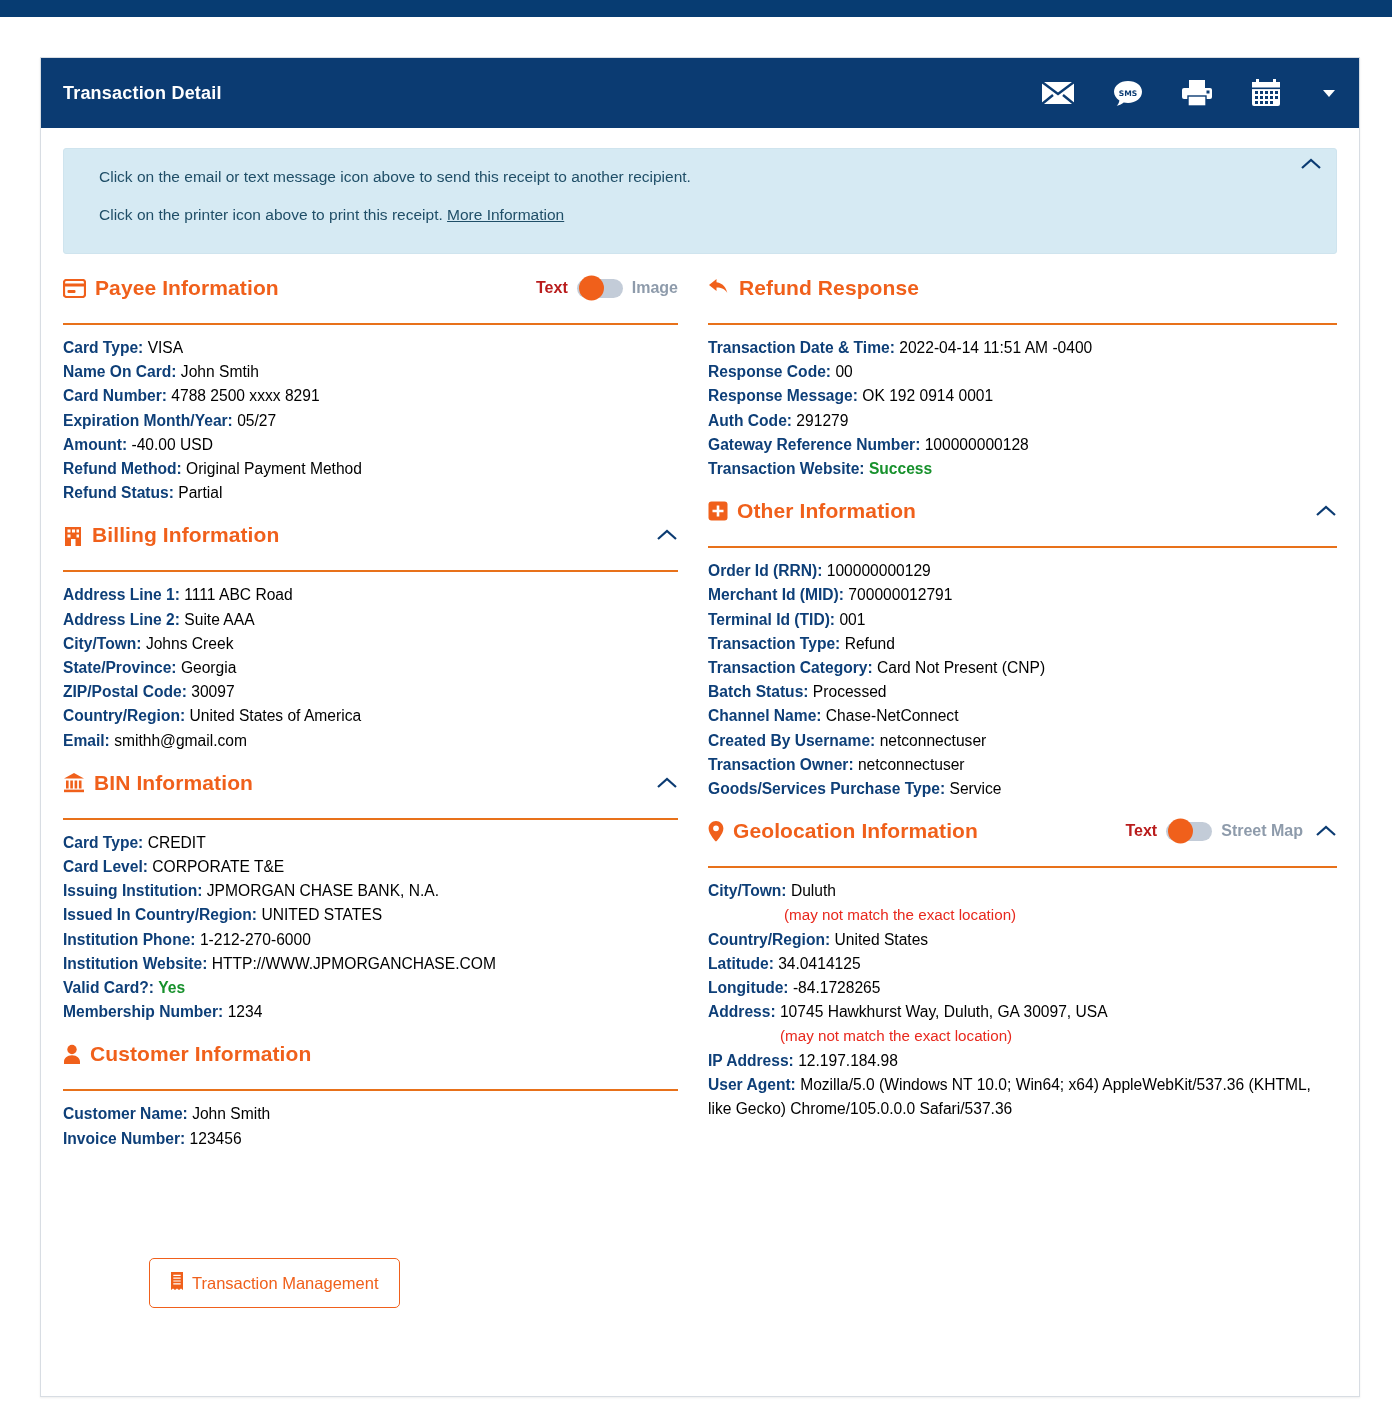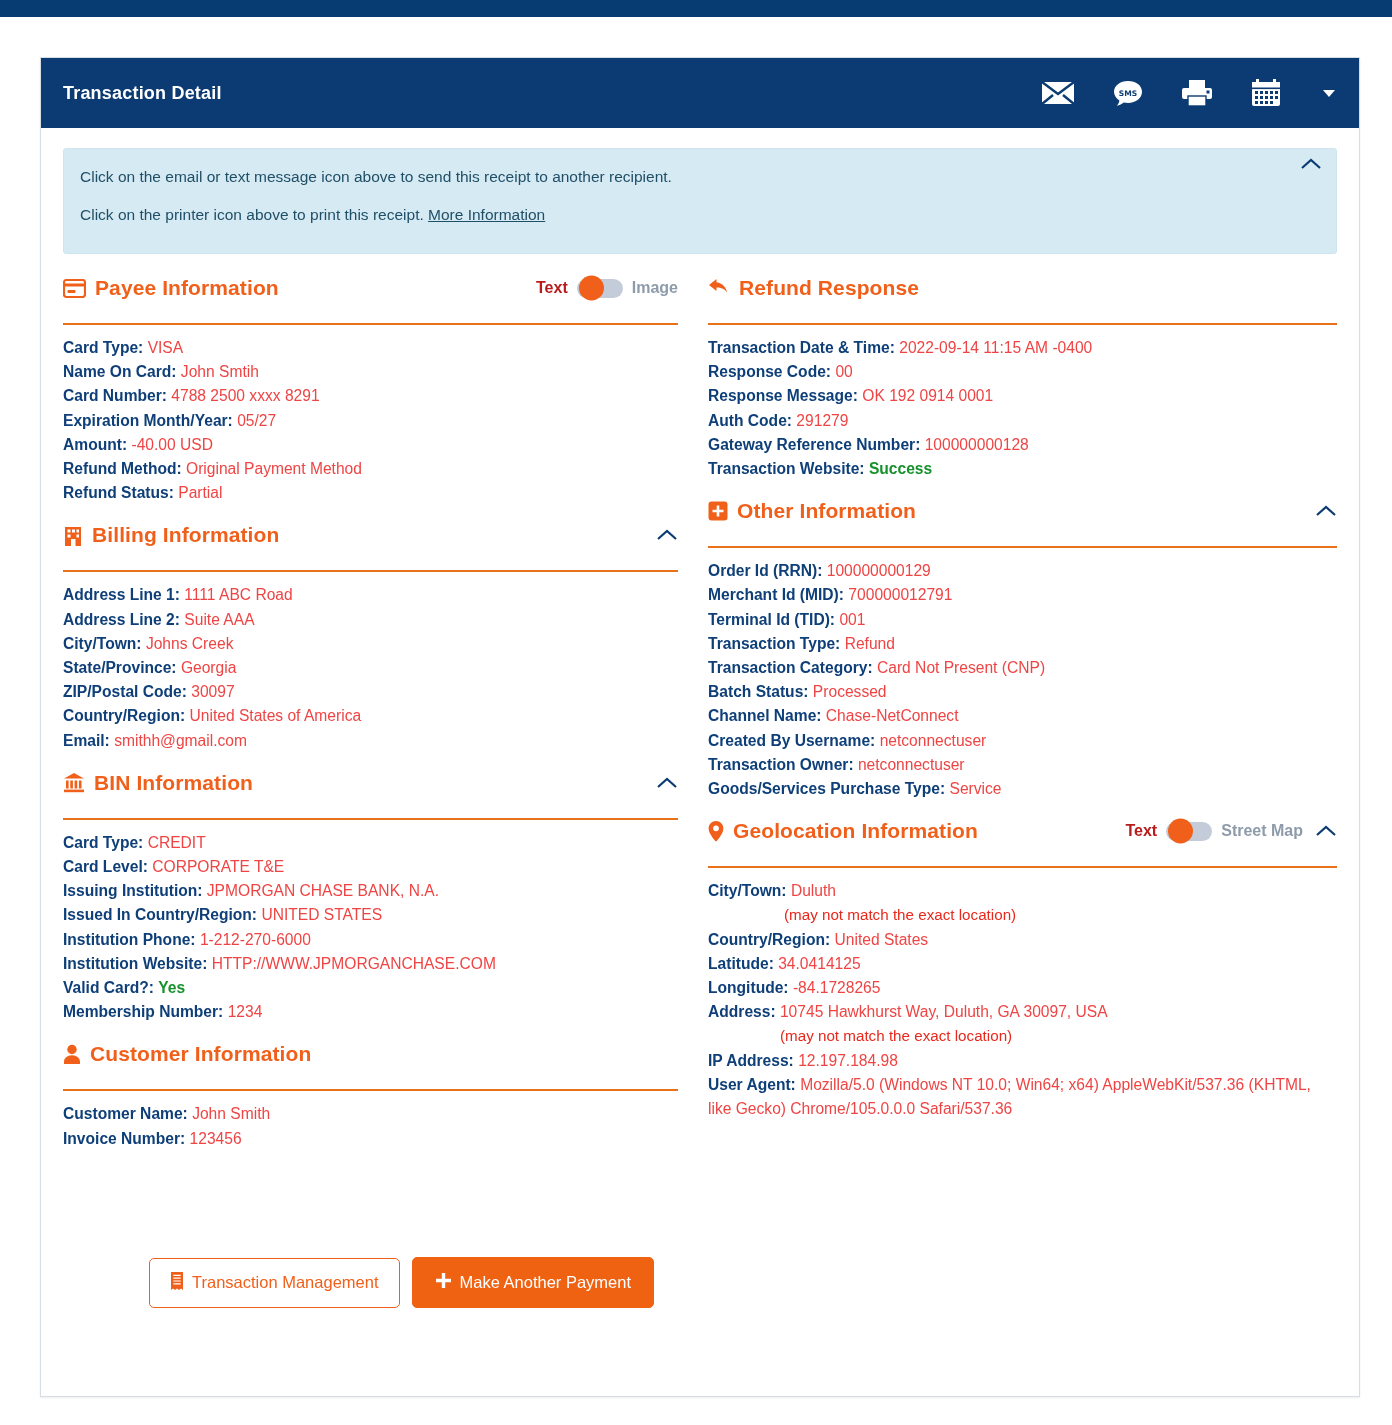--- a/index.html
+++ b/index.html
@@ -43,21 +43,21 @@
     border-top: 7px solid #ffffff;
   }
 
   .card-body { padding: 20px 22px 0 22px; }
 
   
   .banner {
     background: #d6eaf3;
     border: 1px solid #cfe4ee;
     border-radius: 3px;
-    padding: 18px 20px 20px 16px;
+    padding: 18px 20px 20px 35px;
     position: relative;
     min-height: 106px;
   }
   .banner p {
     margin: 0 0 18px 0;
     font-size: 15.5px; color: #1f4e67;
     line-height: 1.3;
   }
   .banner p:last-child { margin-bottom: 0; }
   .banner a { color: #1f4e67; text-decoration: underline; }
@@ -103,21 +103,21 @@
     width: 25px; height: 25px; border-radius: 50%; background: #f0601b;
   }
 
   
   .fields { padding-bottom: 16px; }
   .frow {
     font-size: 15.6px; color: #14447e;
     line-height: 24.2px;
   }
   .fl { font-weight: bold; color: #0e3f78; }
-  .fv { color: #ef4444; }
+  .fv { color: #000000; }
   .fv.green { color: #17912c; font-weight: bold; }
   .note-red {
     color: #e8281d; font-size: 15.2px; line-height: 24.2px;
     padding-left: 76px;
   }
   .note-red.indent2 { padding-left: 72px; }
 
   
   .footer {
     position: absolute; left: 108px; bottom: 88px;
@@ -336,21 +336,21 @@
           <div class="sec-head">
             <span class="sec-icon">
               <svg width="22" height="19" viewBox="0 0 22 19">
                   <path d="M8.5 3.2V0L1 6l7.5 6V8.6c5 0 8.4 1.6 10.8 5.3-1-4.8-3.9-9.6-10.8-10.7z" fill="#f0601b"></path>
                 </svg>
             </span>
             <span class="sec-title">Refund Response</span>
             <span class="sec-spacer"></span>
           </div>
           <div class="fields">
-            <div class="frow"><span class="fl">Transaction Date &amp; Time:</span> <span class="fv">2022-09-14 11:15 AM -0400</span></div>
+            <div class="frow"><span class="fl">Transaction Date &amp; Time:</span> <span class="fv">2022-04-14 11:51 AM -0400</span></div>
             <div class="frow"><span class="fl">Response Code:</span> <span class="fv">00</span></div>
             <div class="frow"><span class="fl">Response Message:</span> <span class="fv">OK 192 0914 0001</span></div>
             <div class="frow"><span class="fl">Auth Code:</span> <span class="fv">291279</span></div>
             <div class="frow"><span class="fl">Gateway Reference Number:</span> <span class="fv">100000000128</span></div>
             <div class="frow"><span class="fl">Transaction Website:</span> <span class="fv green">Success</span></div>
           </div>
         </div>
 
         <div class="section">
           <div class="sec-head">
@@ -426,23 +426,15 @@
       <span>
         <svg width="14" height="18" viewBox="0 0 14 18">
             <path d="M1 0h12v18l-2-1.4-2 1.4-2-1.4-2 1.4-2-1.4L1 18z" fill="#f0601b"></path>
             <g stroke="#fff" stroke-width="1.2">
               <path d="M3.3 3.4h7.4M3.3 6.2h7.4M3.3 9h7.4M3.3 11.8h7.4"></path>
             </g>
           </svg>
       </span>
       <span>Transaction Management</span>
     </div>
-    <div class="btn btn-solid">
-      <span>
-        <svg width="17" height="17" viewBox="0 0 17 17">
-            <path d="M8.5 1v15M1 8.5h15" stroke="#fff" stroke-width="3.4"></path>
-          </svg>
-      </span>
-      <span>Make Another Payment</span>
-    </div>
   </div>
 
 </div>
 
 </body></html>

